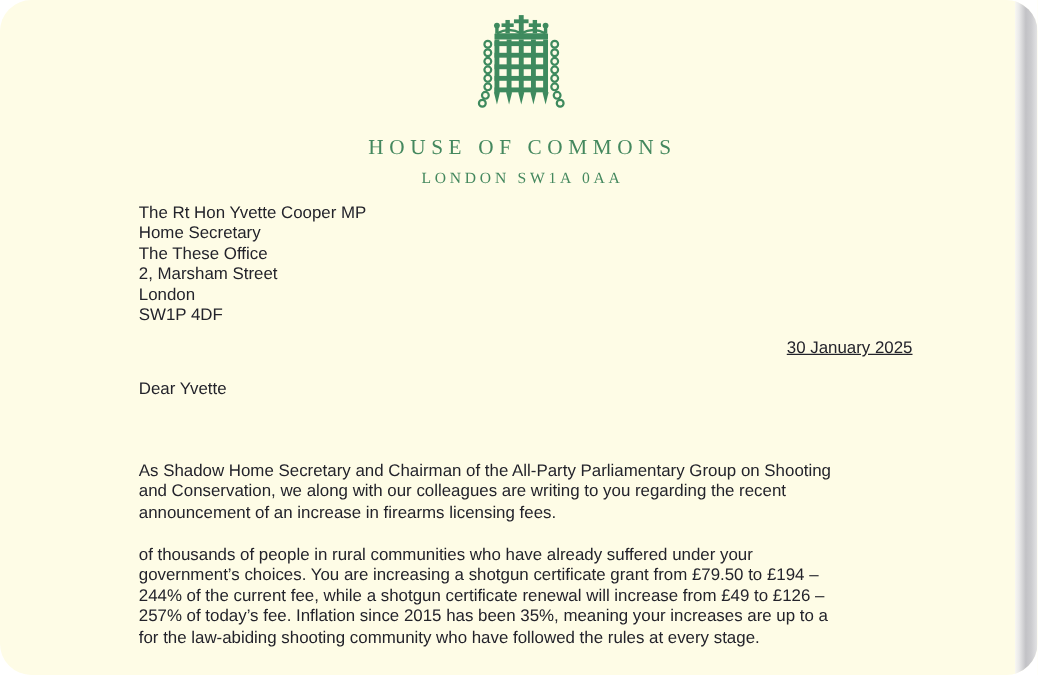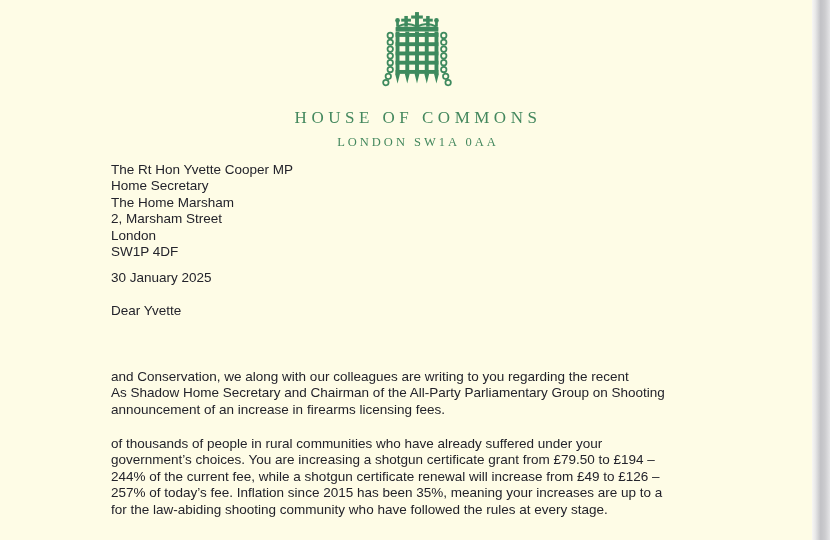--- a/index.html
+++ b/index.html
@@ -4,20 +4,21 @@
 <style>
   html, body { margin: 0; padding: 0; background: #ffffff; }
   .page {
     position: relative;
     width: 830px;
     height: 540px;
     background: #fefce6;
     overflow: hidden;
     font-family: "Liberation Sans", sans-serif;
     color: #23232b;
+    border-radius: 25px;
   }
   .page-edge {
     position: absolute;
     top: 0; right: 0;
     width: 18px; height: 540px;
     background: linear-gradient(to right,
       #f8f7f3 0%, #e9e9e9 18%, #c2c2c6 48%, #cccccf 72%, #e4e4e6 100%);
   }
   .crest {
     position: absolute;
@@ -45,20 +46,22 @@
     letter-spacing: 3px;
     color: #44885e;
     white-space: nowrap;
   }
   .bodytext { font-size: 13.5px; line-height: 16.4px; margin-left: 16px; }
   .recipient { position: absolute; left: 95px; top: 162px; }
   .date-line {
     position: absolute;
     left: 95px; top: 270px;
     width: 619px;
+    text-align: right;
+    text-decoration: underline;
   }
   .salutation { position: absolute; left: 95px; top: 303px; }
   .subject { position: absolute; left: 95px; top: 336px; font-weight: bold; }
   .para { position: absolute; left: 95px; }
   .p1 { top: 369px; }
   .p2 { top: 436px; }
   .tline { white-space: nowrap; }
 </style>
 </head>
 <body>
@@ -125,34 +128,34 @@
       </g>
     </svg>
   </div>
 
   <div class="lh-title">HOUSE OF COMMONS</div>
   <div class="lh-subtitle">LONDON SW1A 0AA</div>
 
   <div class="recipient bodytext">
     <div class="tline">The Rt Hon Yvette Cooper MP</div>
     <div class="tline">Home Secretary</div>
-    <div class="tline">The Home Marsham</div>
+    <div class="tline">The These Office</div>
     <div class="tline">2, Marsham Street</div>
     <div class="tline">London</div>
     <div class="tline">SW1P 4DF</div>
   </div>
 
   <div class="date-line bodytext">30 January 2025</div>
 
   <div class="salutation bodytext">Dear Yvette</div>
 
 
   <div class="para p1 bodytext">
+    <div class="tline">As Shadow Home Secretary and Chairman of the All-Party Parliamentary Group on Shooting</div>
     <div class="tline">and Conservation, we along with our colleagues are writing to you regarding the recent</div>
-    <div class="tline">As Shadow Home Secretary and Chairman of the All-Party Parliamentary Group on Shooting</div>
     <div class="tline">announcement of an increase in firearms licensing fees.</div>
   </div>
 
   <div class="para p2 bodytext">
     <div class="tline">of thousands of people in rural communities who have already suffered under your</div>
     <div class="tline">government’s choices. You are increasing a shotgun certificate grant from £79.50 to £194 –</div>
     <div class="tline">244% of the current fee, while a shotgun certificate renewal will increase from £49 to £126 –</div>
     <div class="tline">257% of today’s fee. Inflation since 2015 has been 35%, meaning your increases are up to a</div>
     <div class="tline">for the law-abiding shooting community who have followed the rules at every stage.</div>
   </div>

